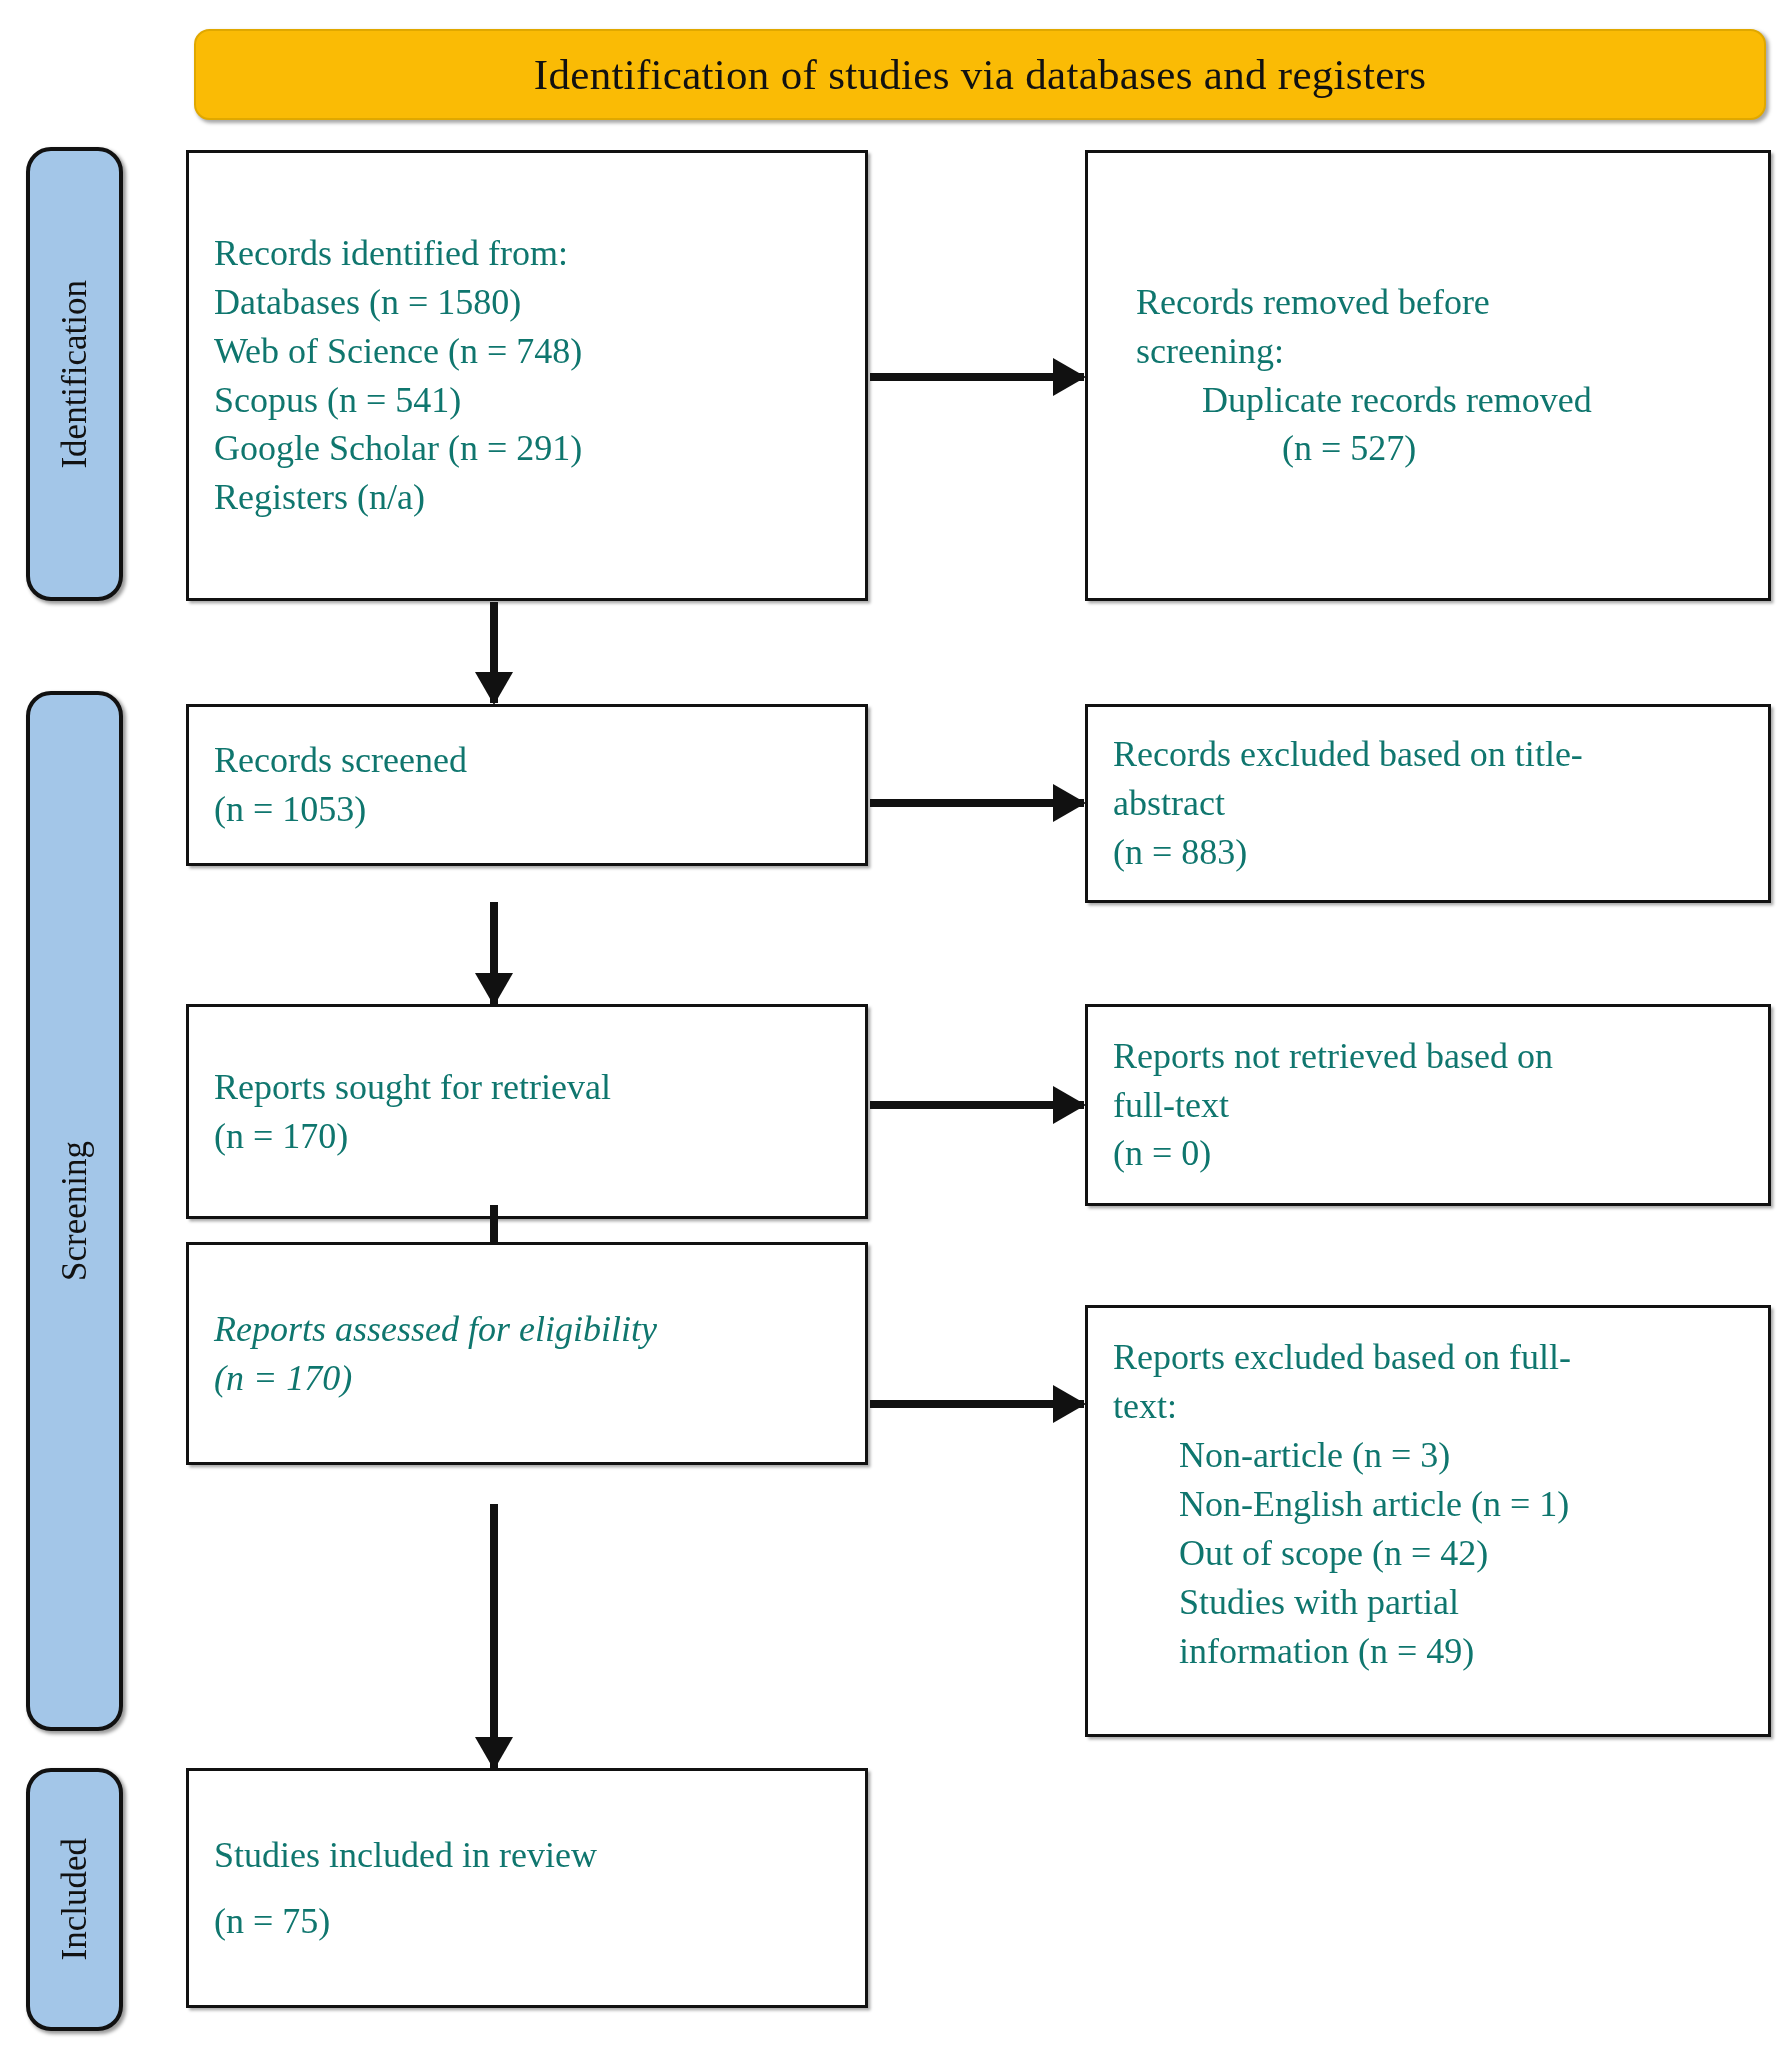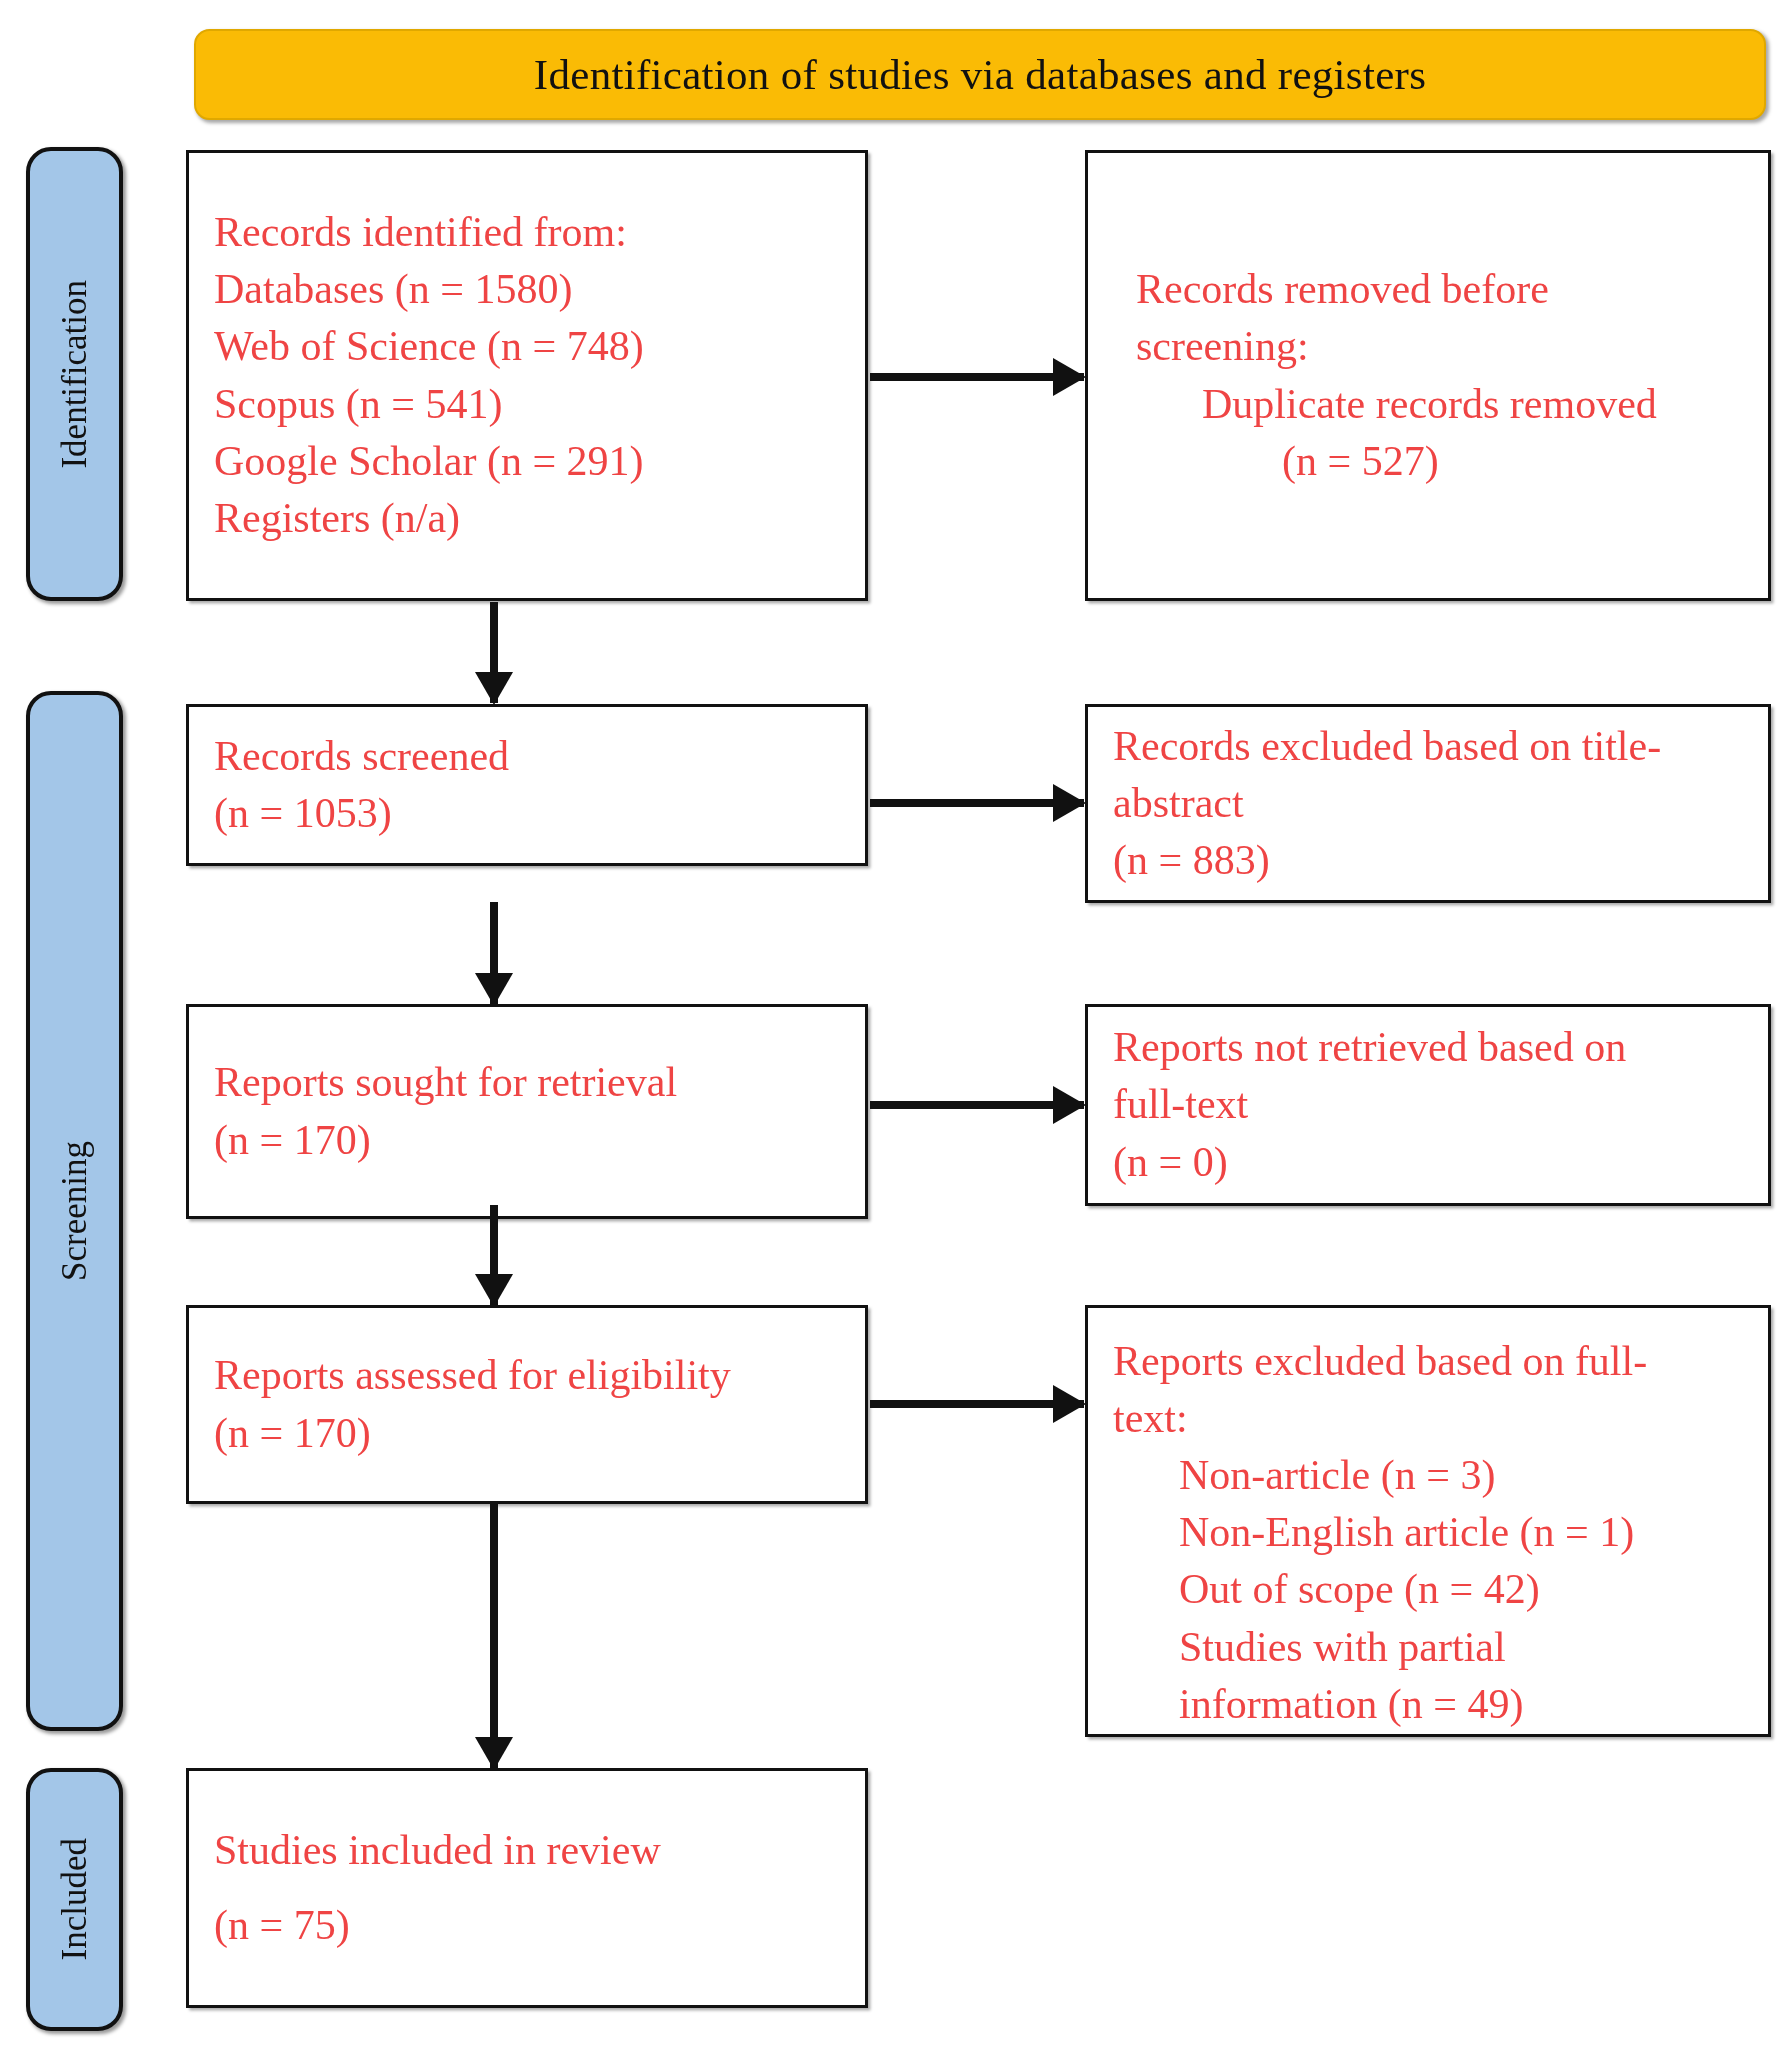--- a/index.html
+++ b/index.html
@@ -72,39 +72,39 @@
     background: #ffffff;
     border: 3.9px solid #111111;
     box-sizing: border-box;
     box-shadow: 2.9px 2.9px 2.9px rgba(0,0,0,0.35);
     display: flex;
     flex-direction: column;
     justify-content: center;
     padding: 0 25px;
   }
   .box .line {
-    font-size: 42px;
+    font-size: 36px;
     line-height: 1.36;
     white-space: nowrap;
-    color: #ef4444;
+    color: #0f766e;
   }
   .box .line.indent { padding-left: 66px; }
 
   
   .box.left  { left: 186px;  width: 682px; }
   
   .box.right { left: 1085px; width: 686px; }
 
   #box-identified      { top: 150px;  height: 451px; }
   #box-removed         { top: 150px;  height: 451px; padding-left: 48px; }
   #box-screened        { top: 704px;  height: 162px; }
   #box-excluded-title  { top: 704px;  height: 199px; }
   #box-sought          { top: 1004px; height: 215px; }
   #box-not-retrieved   { top: 1004px; height: 202px; }
-  #box-assessed        { top: 1305px; height: 199px; }
+  #box-assessed        { top: 1242px; height: 223px; font-style: italic; }
   #box-excluded-full   { top: 1305px; height: 432px; justify-content: flex-start; padding-top: 25px; }
   #box-included        { top: 1768px; height: 240px; gap: 17px; }
 
   
   .v-arrow {
     position: absolute;
     left: 490px;
     width: 7.8px;
     background: #111111;
   }

